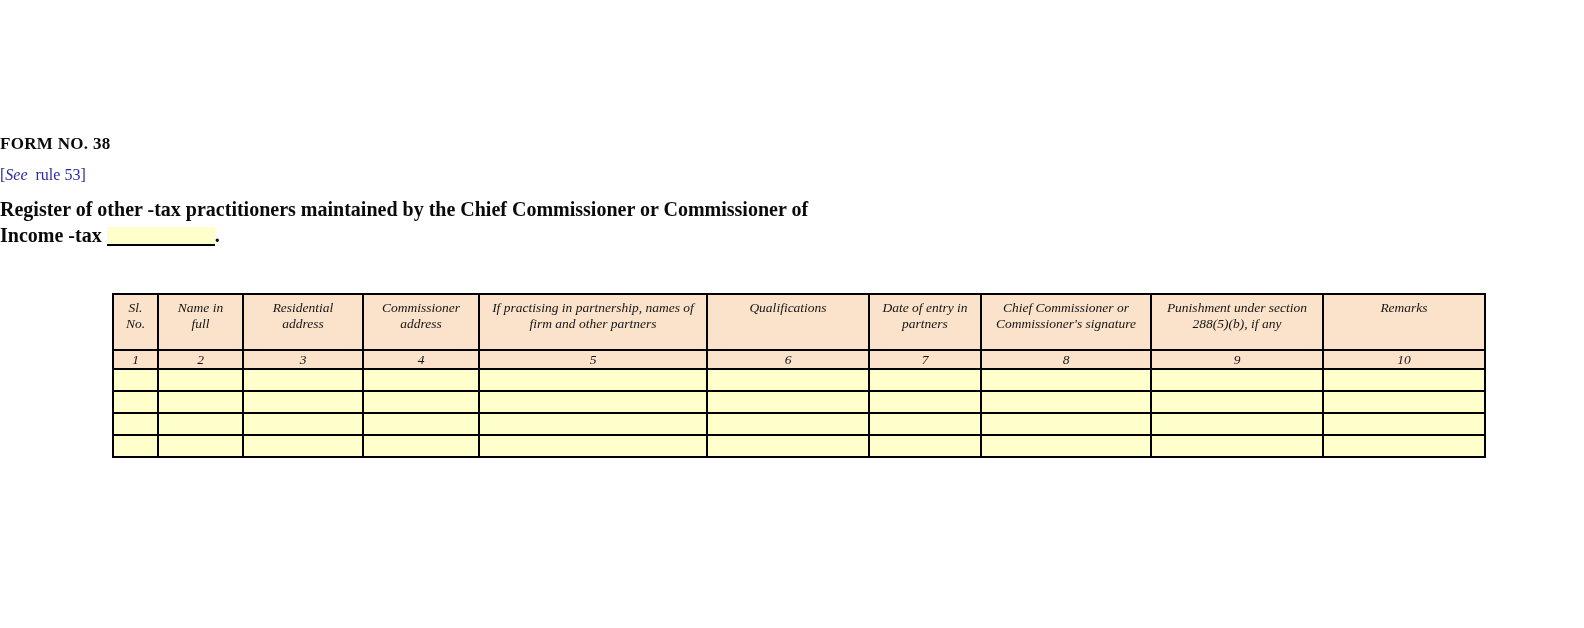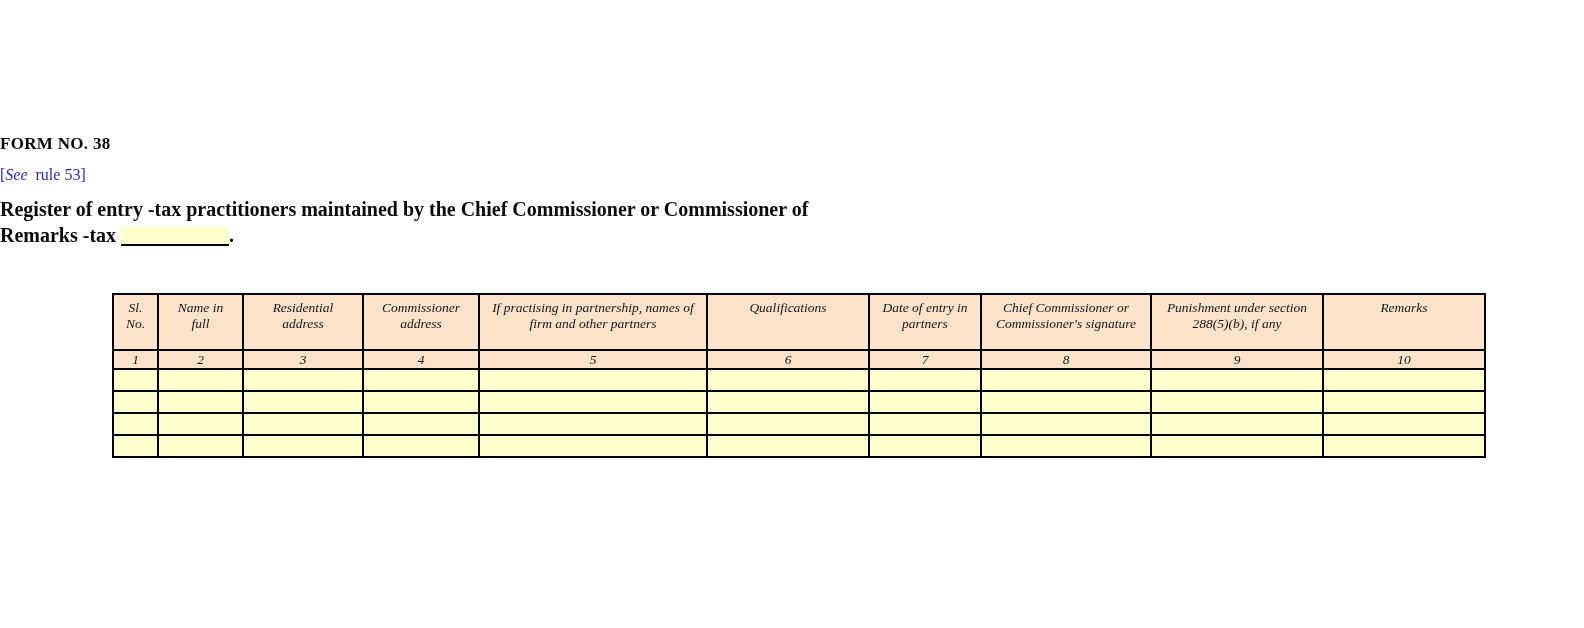--- a/index.html
+++ b/index.html
@@ -85,22 +85,22 @@
 </style>
 </head>
 <body>
 
 <div class="page">
 
   <div class="title-block">
     <div class="form-no">FORM NO. 38</div>
     <div class="rule-line"><span class="pre">[</span><span class="see-italic">See</span><span class="pre">  rule 53]</span></div>
     <div class="main-title">
-      <span>Register of entry -tax practitioners maintained by the Chief Commissioner or Commissioner of</span><br>
-      <span>Remarks -tax</span><span class="blank-field"></span><span>.</span>
+      <span>Register of other -tax practitioners maintained by the Chief Commissioner or Commissioner of</span><br>
+      <span>Income -tax</span><span class="blank-field"></span><span>.</span>
     </div>
   </div>
 
   <table class="register">
     <colgroup>
       <col style="width:45px">
         <col style="width:85px">
         <col style="width:120px">
         <col style="width:116px">
         <col style="width:228px">

